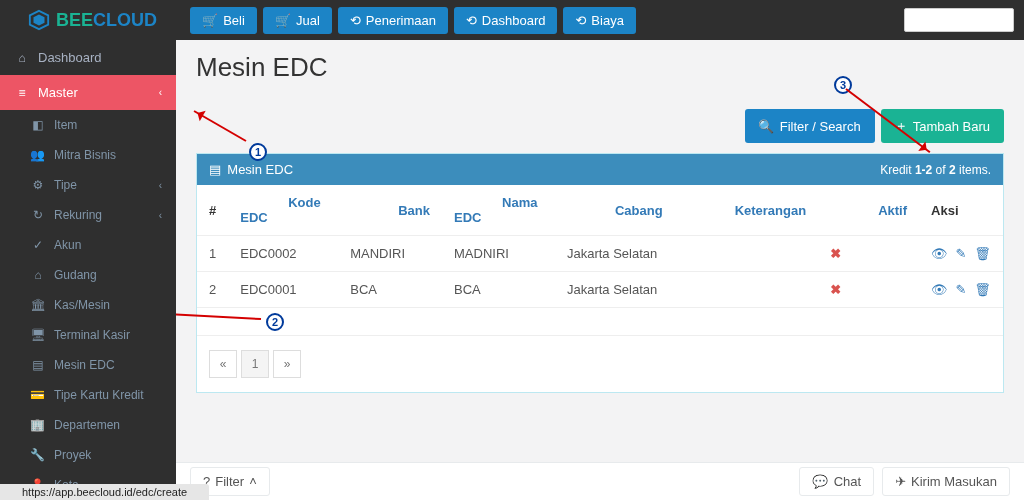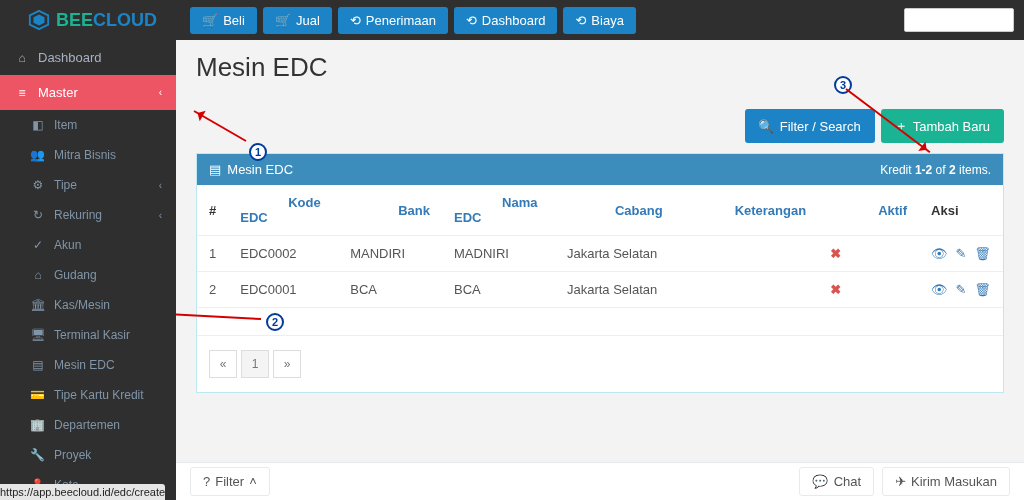--- a/index.html
+++ b/index.html
@@ -46,21 +46,21 @@
 .col-aktif, .col-aksi { text-align: center; }
 .x-ico { color: #d9534f; font-weight: bold; }
 .act-icons { display: flex; gap: 8px; justify-content: center; color: #337ab7; }
 .act-icons span { cursor: pointer; }
 .pager { padding: 14px 12px; display: flex; gap: 4px; }
 .pager span { display: inline-flex; align-items: center; justify-content: center; width: 28px; height: 28px; border: 1px solid #ddd; background: #fff; color: #777; font-size: 12px; cursor: pointer; }
 .pager span.active { background: #f4f4f4; }
 .footer-bar { position: fixed; bottom: 0; left: 176px; right: 0; height: 38px; background: #fff; border-top: 1px solid #e7eaec; display: flex; align-items: center; padding: 0 14px; }
 .ft-btn { background: #fff; border: 1px solid #e7eaec; padding: 6px 12px; border-radius: 3px; font-size: 13px; color: #555; cursor: pointer; display: inline-flex; align-items: center; gap: 5px; }
 .ft-right { margin-left: auto; display: flex; gap: 8px; }
-.status-url { position: fixed; bottom: 0; left: 0; background: #e6e6e6; color: #222; font-size: 11px; padding: 2px 0; border-top-right-radius: 3px; z-index: 50; }
+.status-url { position: fixed; bottom: 0; left: 0; background: #e6e6e6; color: #222; font-size: 11px; padding: 2px 22px; border-top-right-radius: 3px; z-index: 50; }
 
 .anno { position: absolute; z-index: 30; }
 .marker { width: 18px; height: 18px; border: 2px solid #003a9b; border-radius: 50%; background: #fff; color: #003a9b; font-size: 11px; font-weight: bold; display: flex; align-items: center; justify-content: center; }
 .arrow { position: absolute; height: 2px; background: #d40000; transform-origin: left center; }
 .arrow::after { content: ""; position: absolute; right: -2px; top: -5px; border: 6px solid transparent; border-left-color: #d40000; }
 </style>
 </head>
 <body>
 
 <div class="navbar">

